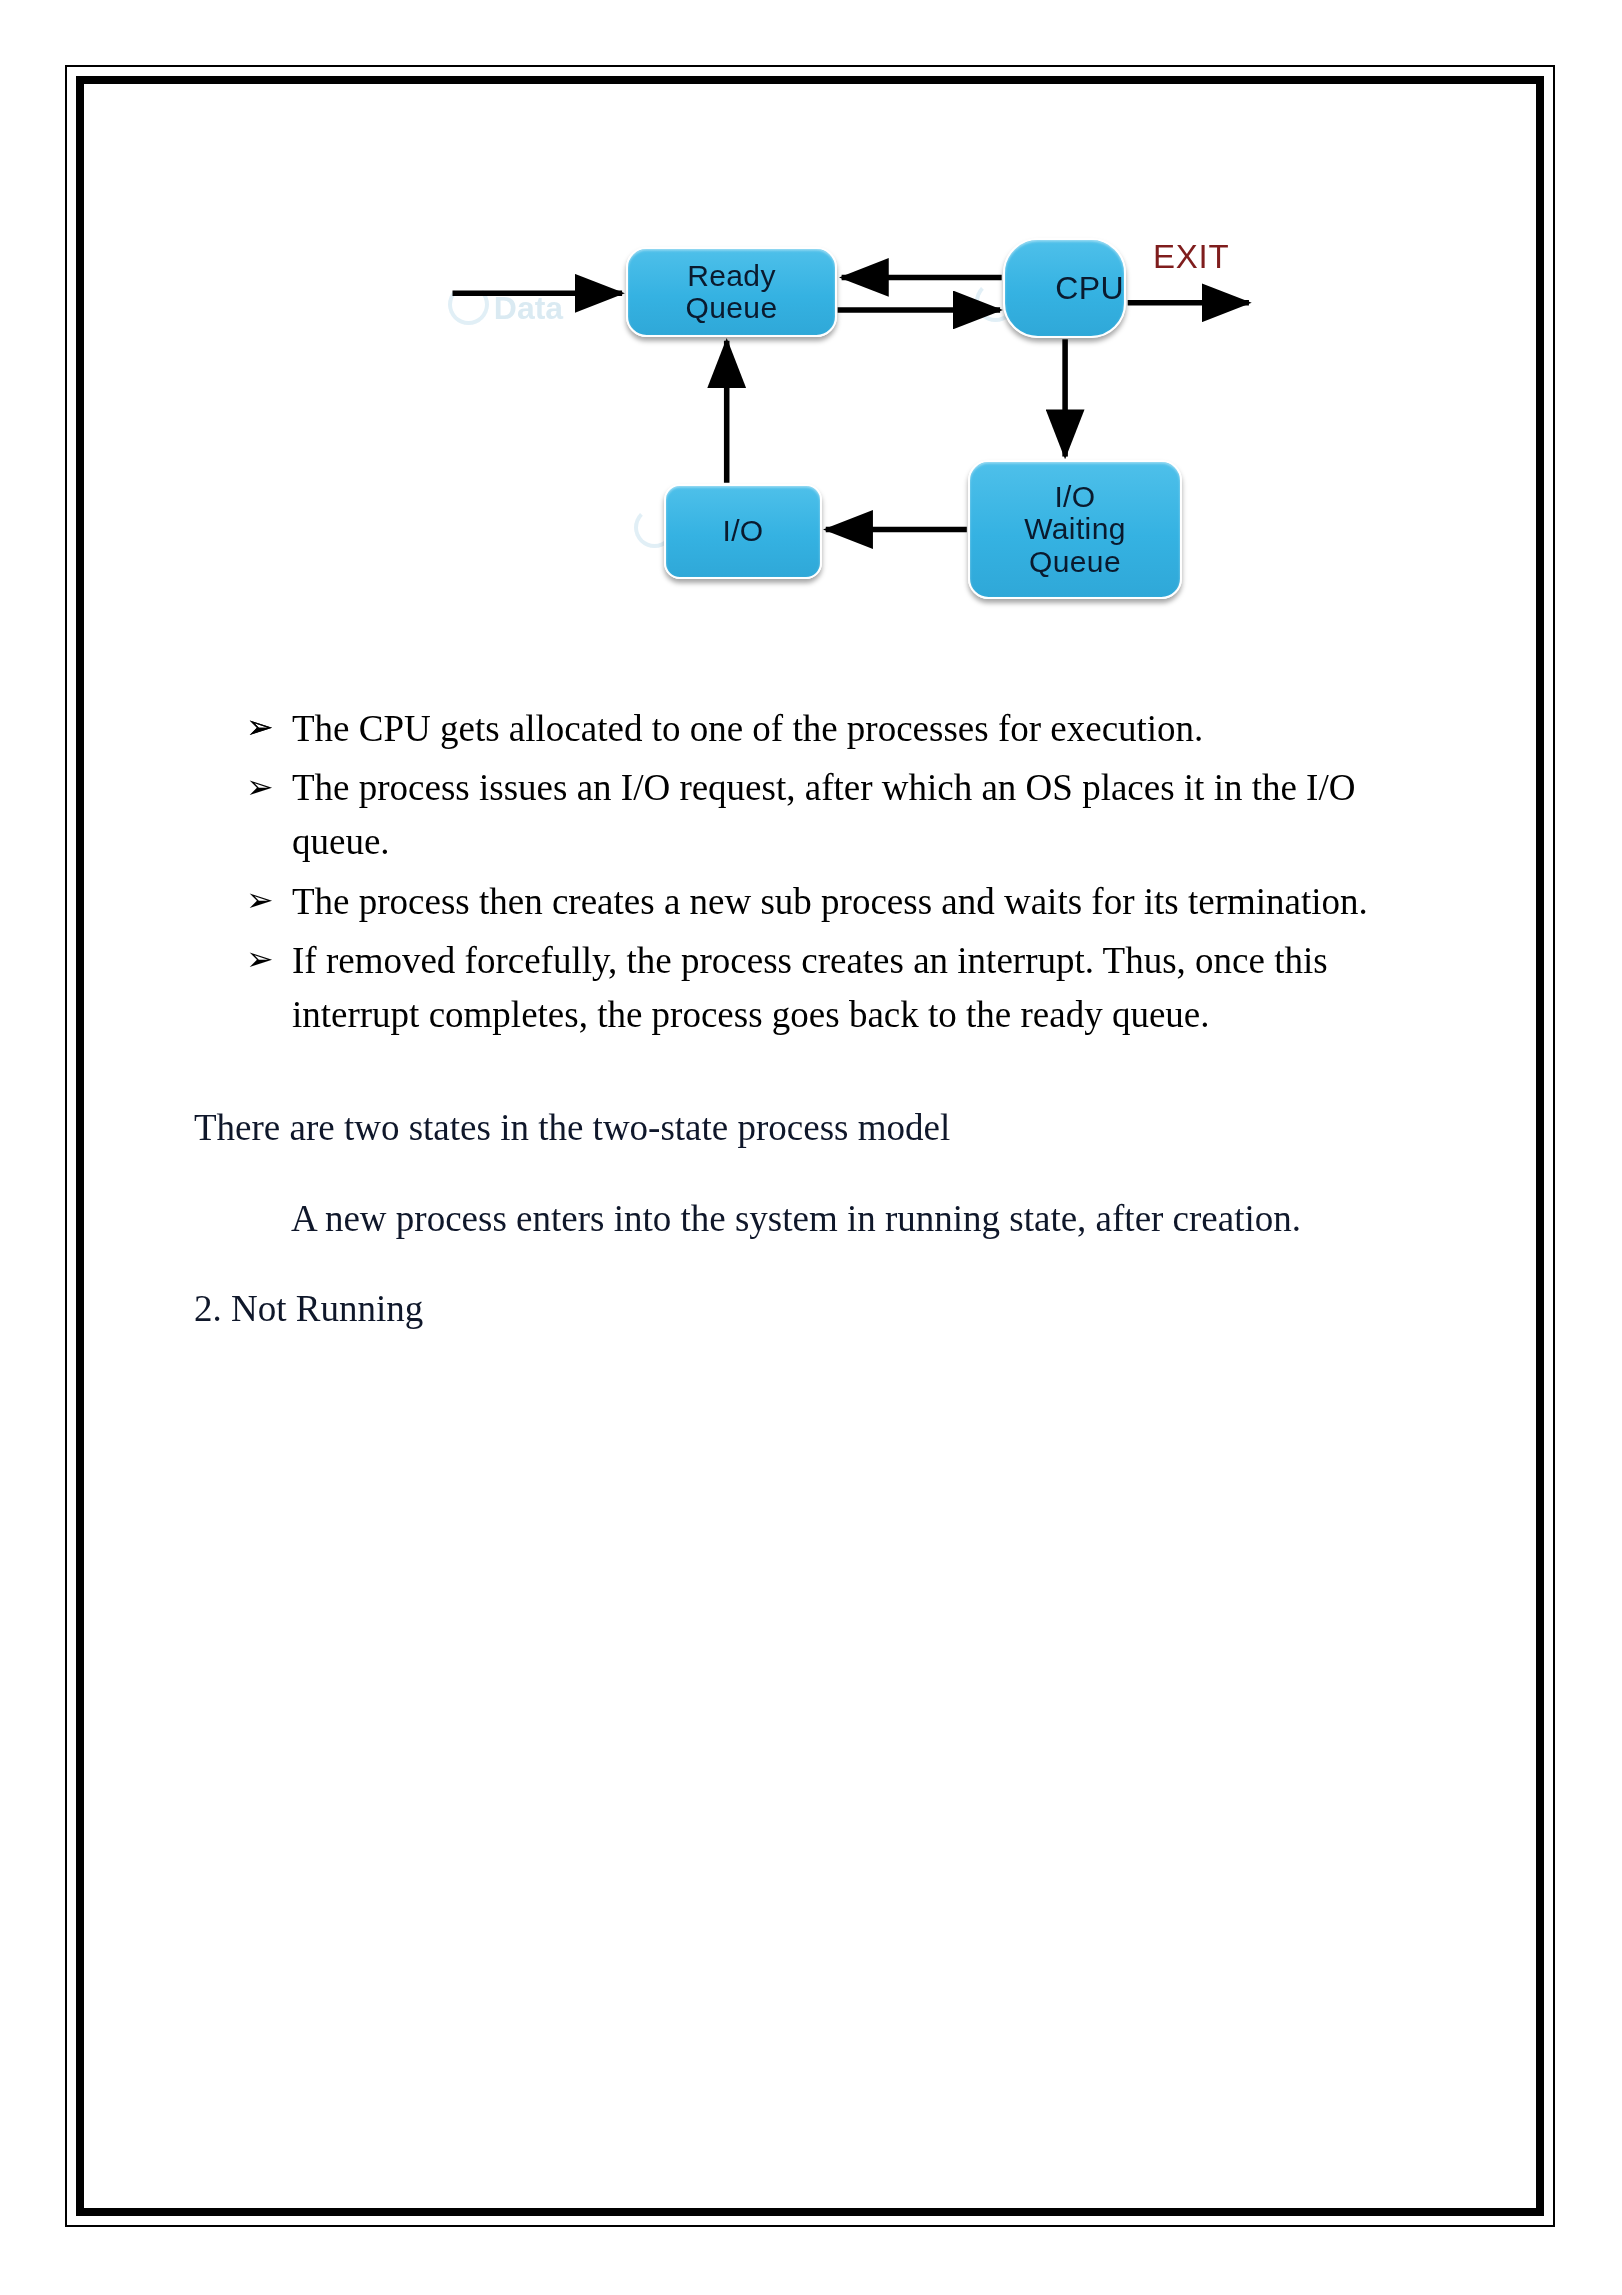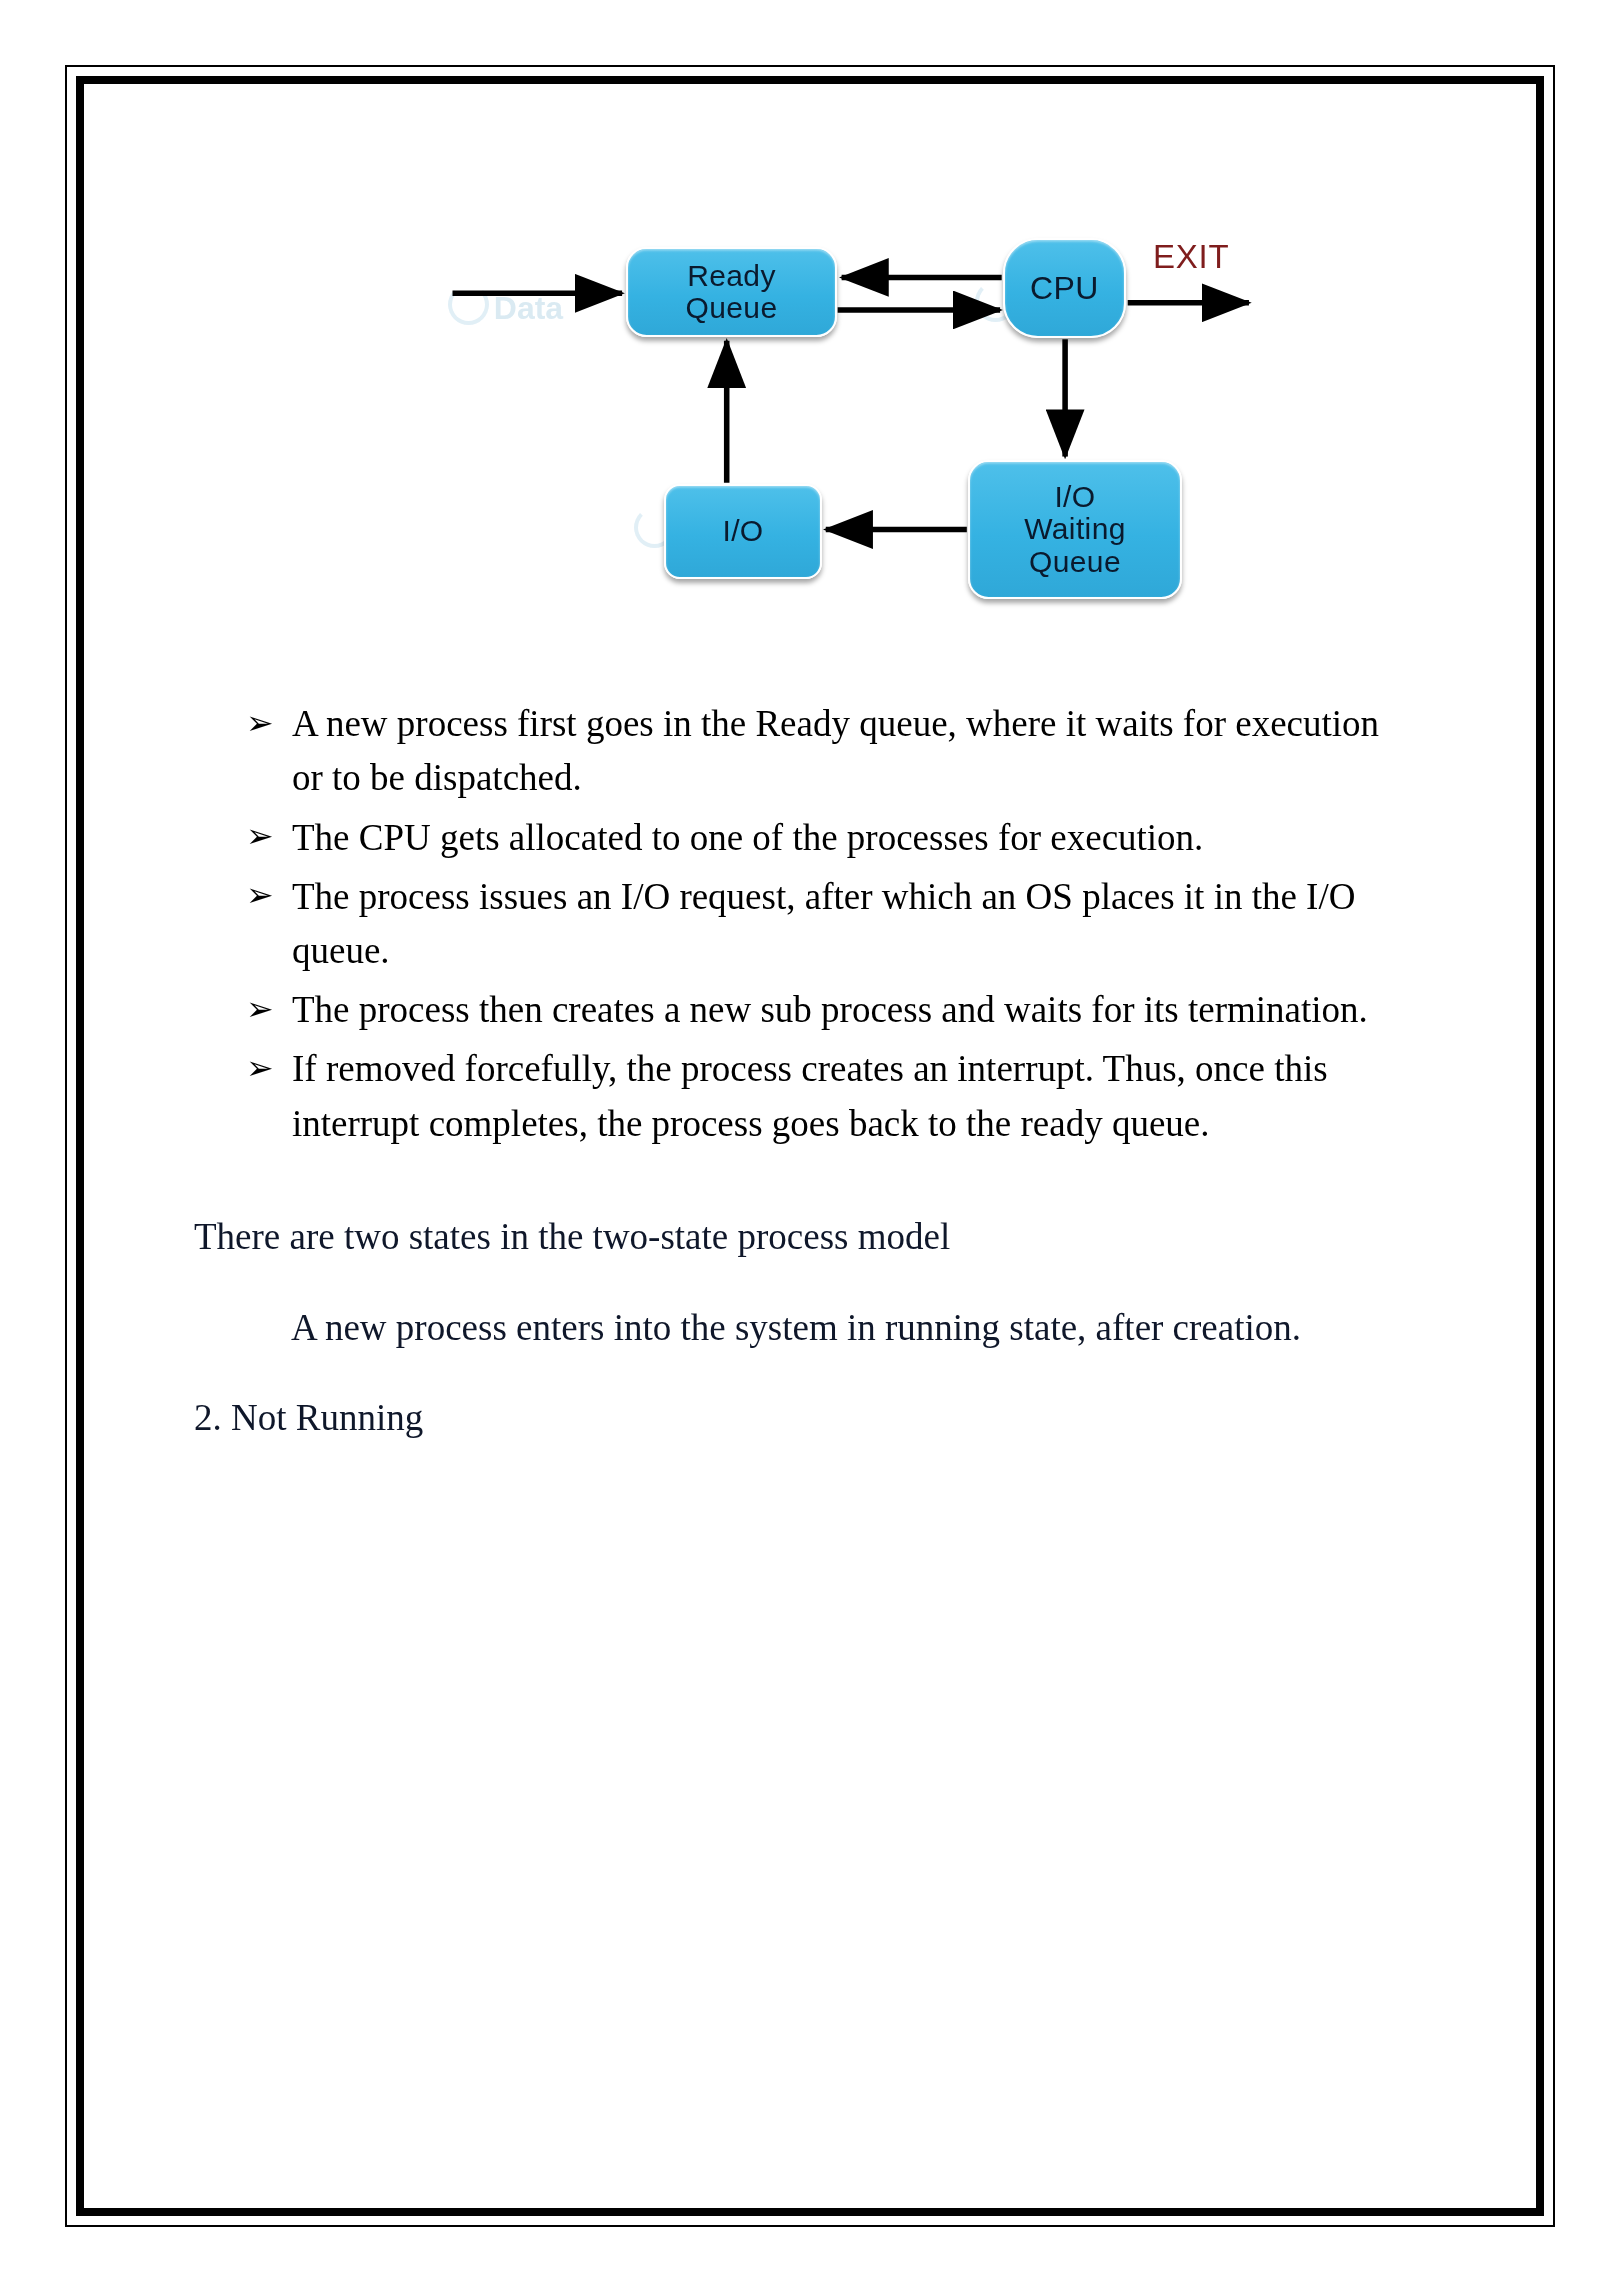--- a/index.html
+++ b/index.html
@@ -73,20 +73,21 @@
   }
   #node-ready-queue {
     left: 626px; top: 247px; width: 211px; height: 90px;
     border-radius: 20.6px;
     font-size: 30px;
   }
   #node-cpu {
     left: 1003px; top: 238px; width: 123px; height: 100px;
     border-radius: 35px;
     font-size: 32px;
+    justify-content: flex-end;
   }
   #node-io {
     left: 664px; top: 484px; width: 158px; height: 95px;
     border-radius: 16px;
     font-size: 30px;
   }
   #node-io-waiting {
     left: 968px; top: 460px; width: 214px; height: 139px;
     border-radius: 20.6px;
     font-size: 30px;
@@ -236,21 +237,20 @@
   </div>
 
   <div id="exit-label">EXIT</div>
 </div>
 
 <div id="content">
 
   <ul class="bullet-list">
     <li class="bullet-item">
       <span class="bullet-glyph">➢</span>
-      <span>A new process first goes in the Ready queue, where it waits for execution or to be dispatched.</span>
     </li>
     <li class="bullet-item">
       <span class="bullet-glyph">➢</span>
       <span>The CPU gets allocated to one of the processes for execution.</span>
     </li>
     <li class="bullet-item">
       <span class="bullet-glyph">➢</span>
       <span>The process issues an I/O request, after which an OS places it in the I/O queue.</span>
     </li>
     <li class="bullet-item">

